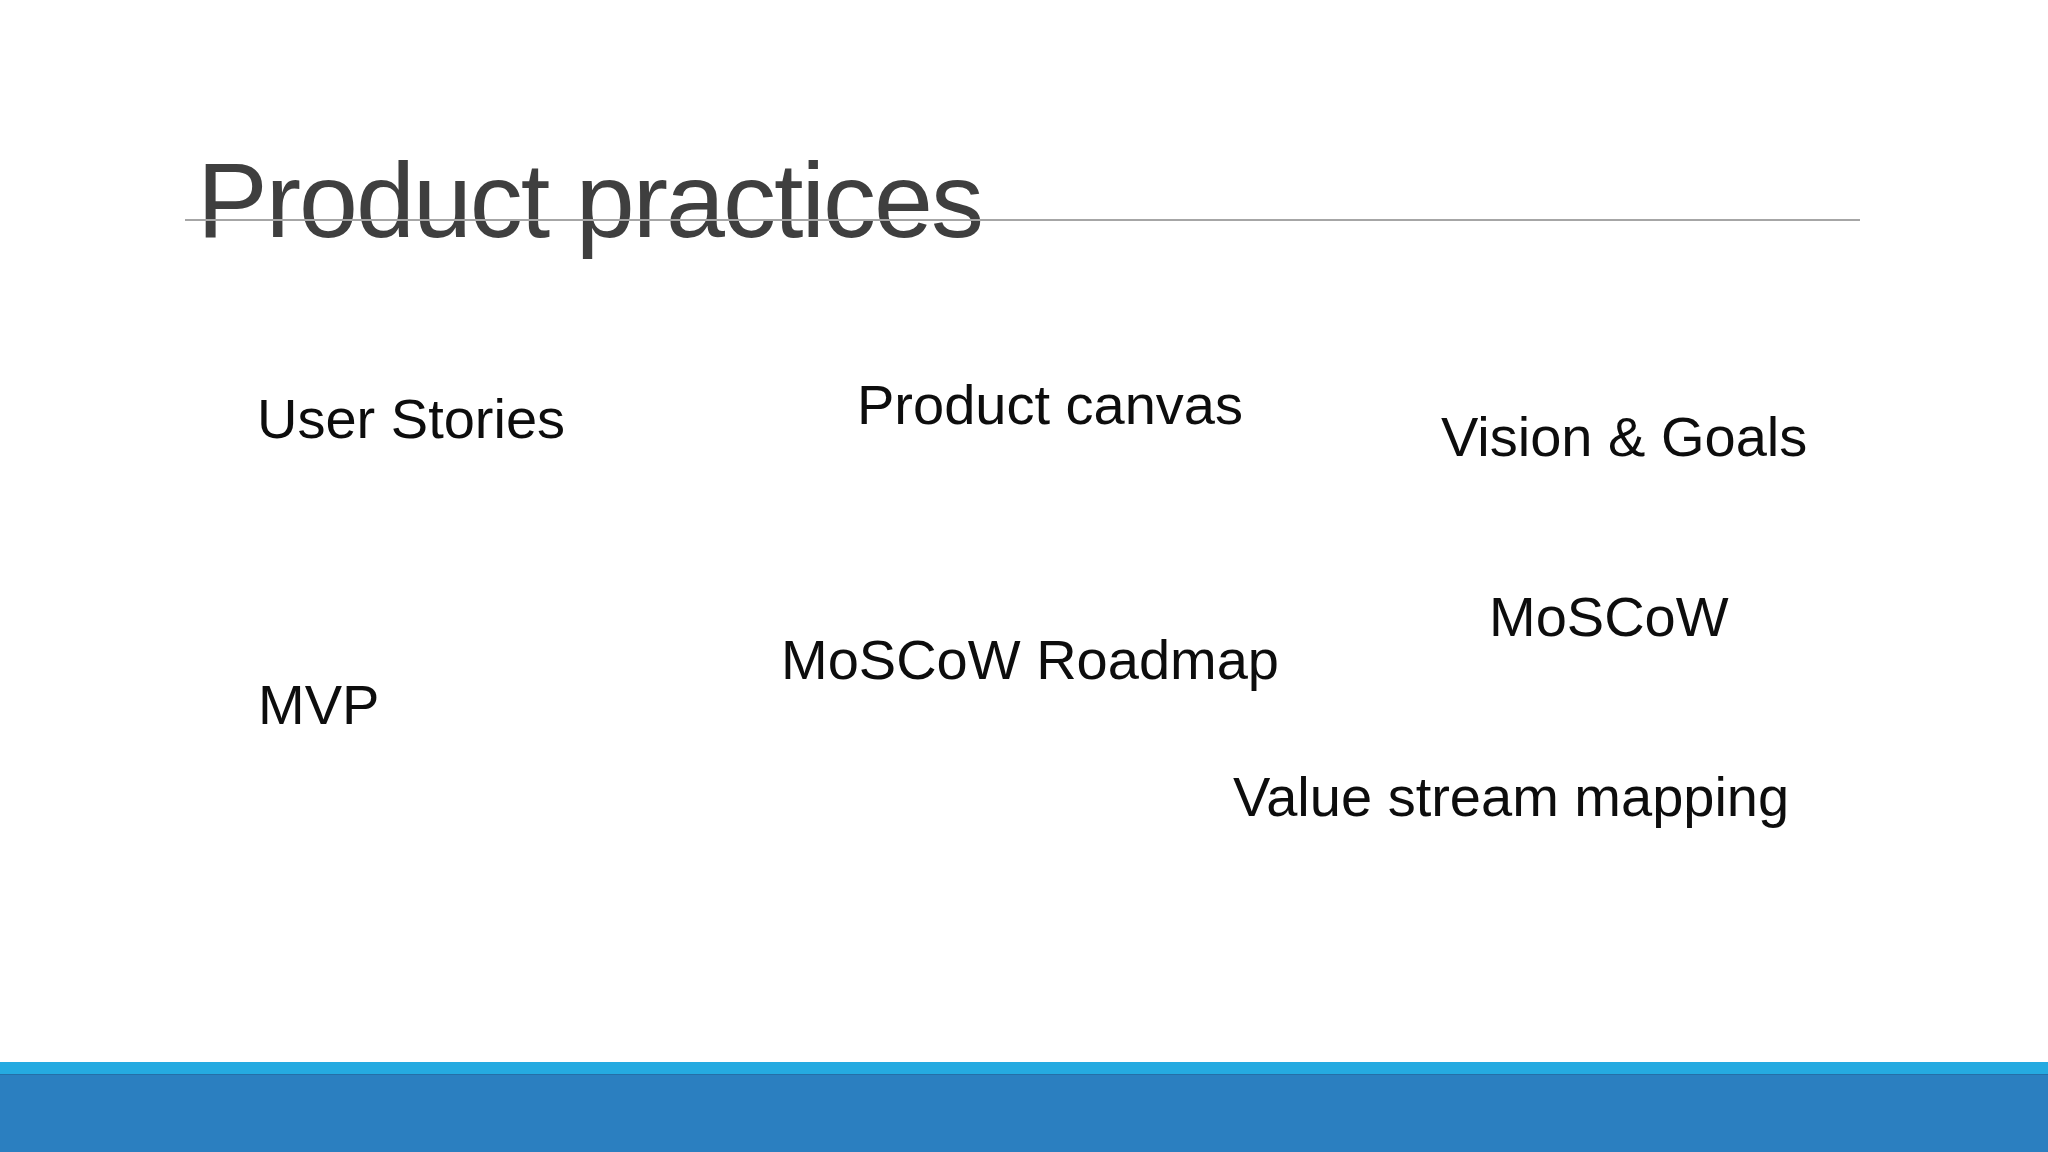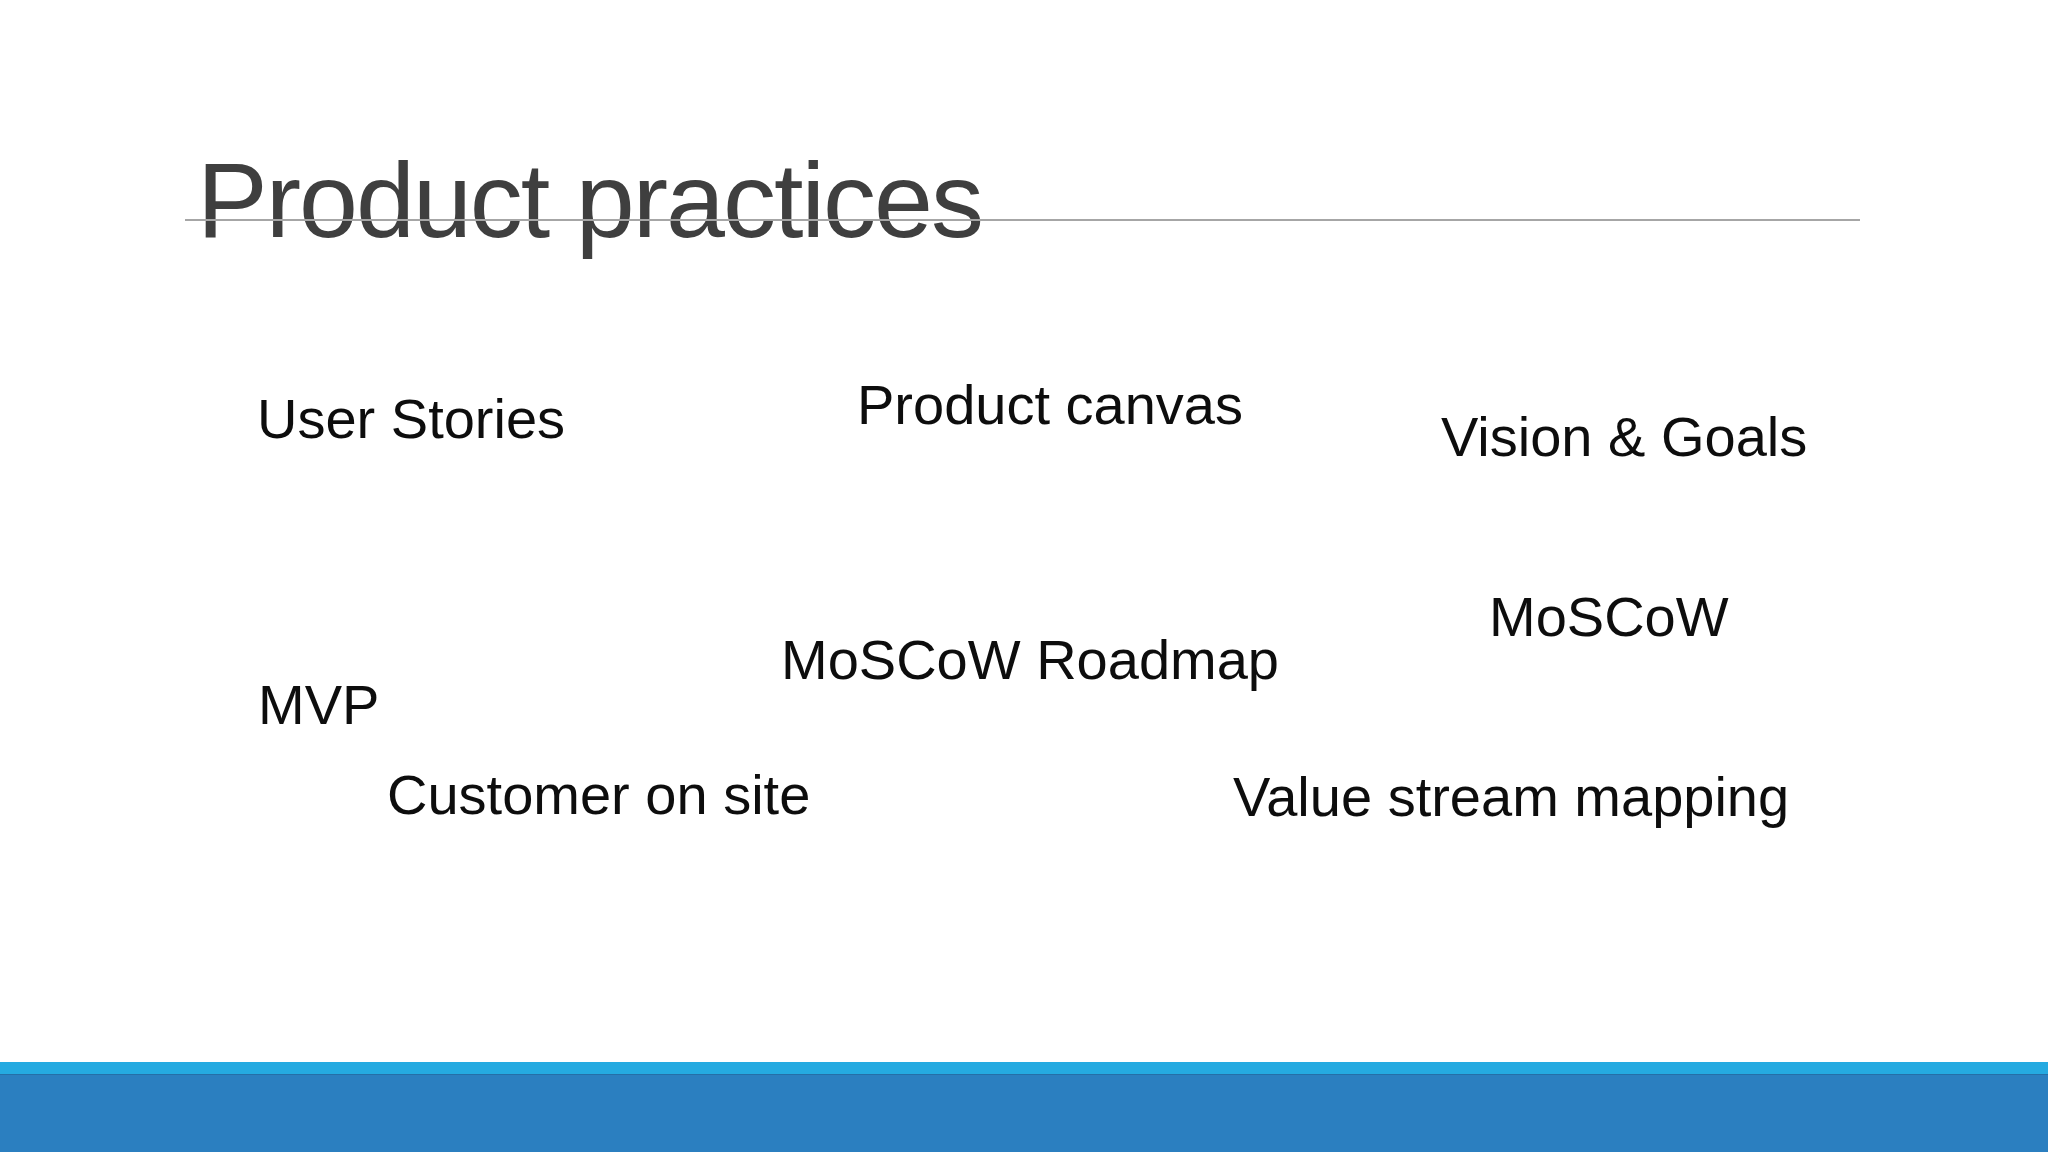--- a/index.html
+++ b/index.html
@@ -75,19 +75,18 @@
   <h1 class="slide-title">Product practices</h1>
 
   <div class="title-rule"></div>
 
   <span class="term t0">User Stories</span>
   <span class="term t1">Product canvas</span>
   <span class="term t2">Vision &amp; Goals</span>
   <span class="term t5">MoSCoW</span>
   <span class="term t6">MoSCoW Roadmap</span>
   <span class="term t7">MVP</span>
-  <span class="term t8">Customer on site</span>
   <span class="term t9">Value stream mapping</span>
 
   <div class="footer-stripe"></div>
   <div class="footer-bar"></div>
 
 </div>
 
 </body></html>

